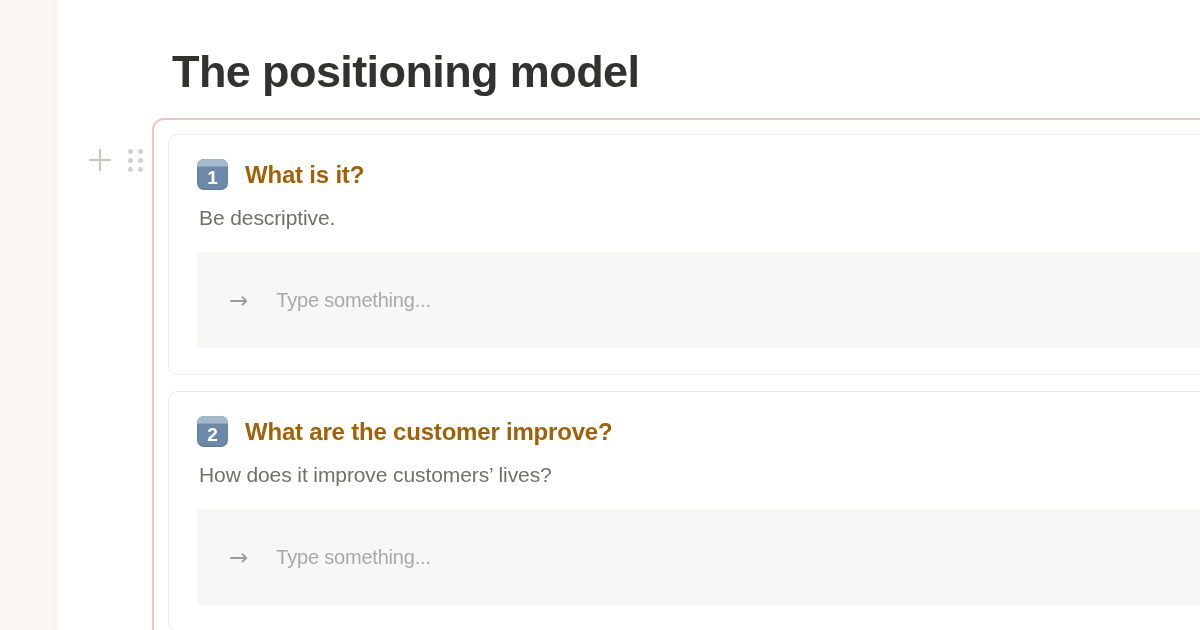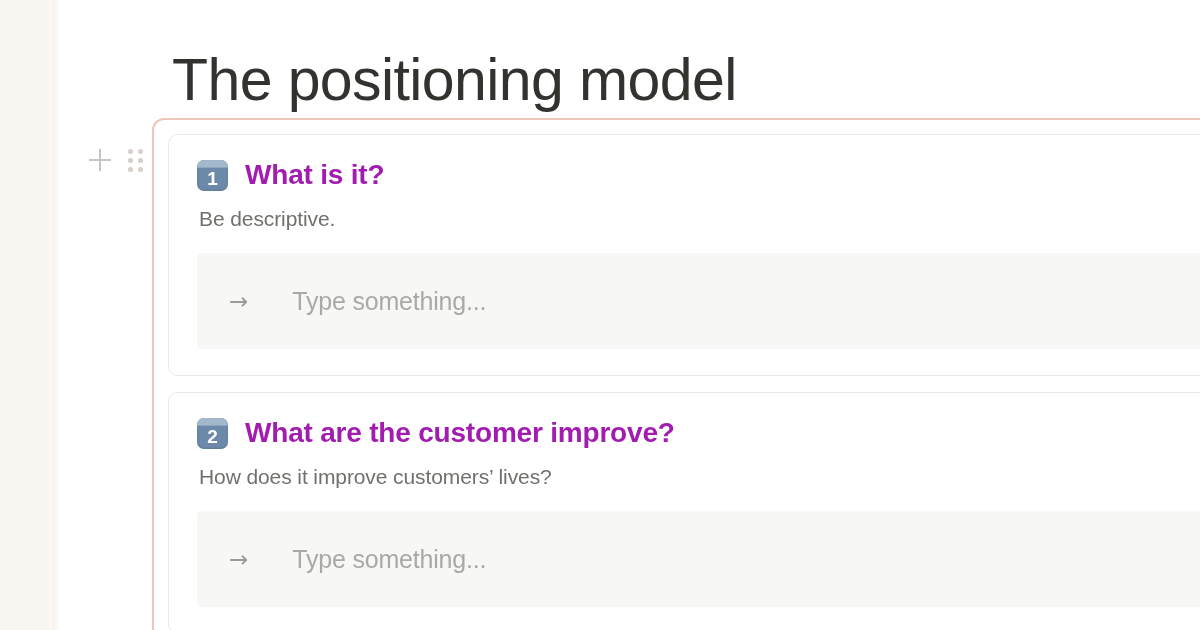--- a/index.html
+++ b/index.html
@@ -38,22 +38,22 @@
     left: 60px; top: 0;
     right: 0; bottom: 0;
     background: #ffffff;
   }
 
   
   .page-title {
     position: absolute;
     left: 112px;
     top: 46px;
-    font-size: 59px;
-    font-weight: 400;
+    font-size: 45px;
+    font-weight: 700;
     letter-spacing: -0.6px;
     color: #32322f;
     white-space: nowrap;
   }
 
   
   .block-controls {
     position: absolute;
     left: 28px;
     top: 148px;
@@ -142,23 +142,23 @@
     height: 25px;
     line-height: 25px;
     text-align: center;
     font-size: 19px;
     font-weight: 700;
     color: #ffffff;
     font-family: "Liberation Sans", sans-serif;
   }
 
   .card-title {
-    font-size: 28px;
+    font-size: 24px;
     font-weight: 700;
-    color: #a21caf;
+    color: #a16207;
     letter-spacing: -0.2px;
   }
 
   .card-sub {
     margin-top: 16px;
     margin-left: 2px;
     font-size: 21px;
     font-weight: 400;
     color: #70706d;
     letter-spacing: -0.1px;
@@ -176,24 +176,23 @@
     gap: 28px;
     cursor: text;
   }
   .arrow-icon {
     font-size: 23px;
     color: #9a9a96;
     line-height: 1;
     font-family: "DejaVu Sans", sans-serif;
   }
   .answer-placeholder {
-    font-size: 25px;
+    font-size: 20px;
     color: #a9a9a5;
     letter-spacing: -0.2px;
-    margin-left: 16px;
   }
 </style>
 </head>
 <body>
 
 <div class="sidebar"></div>
 <div class="sidebar-edge"></div>
 
 <div class="canvas">
 

